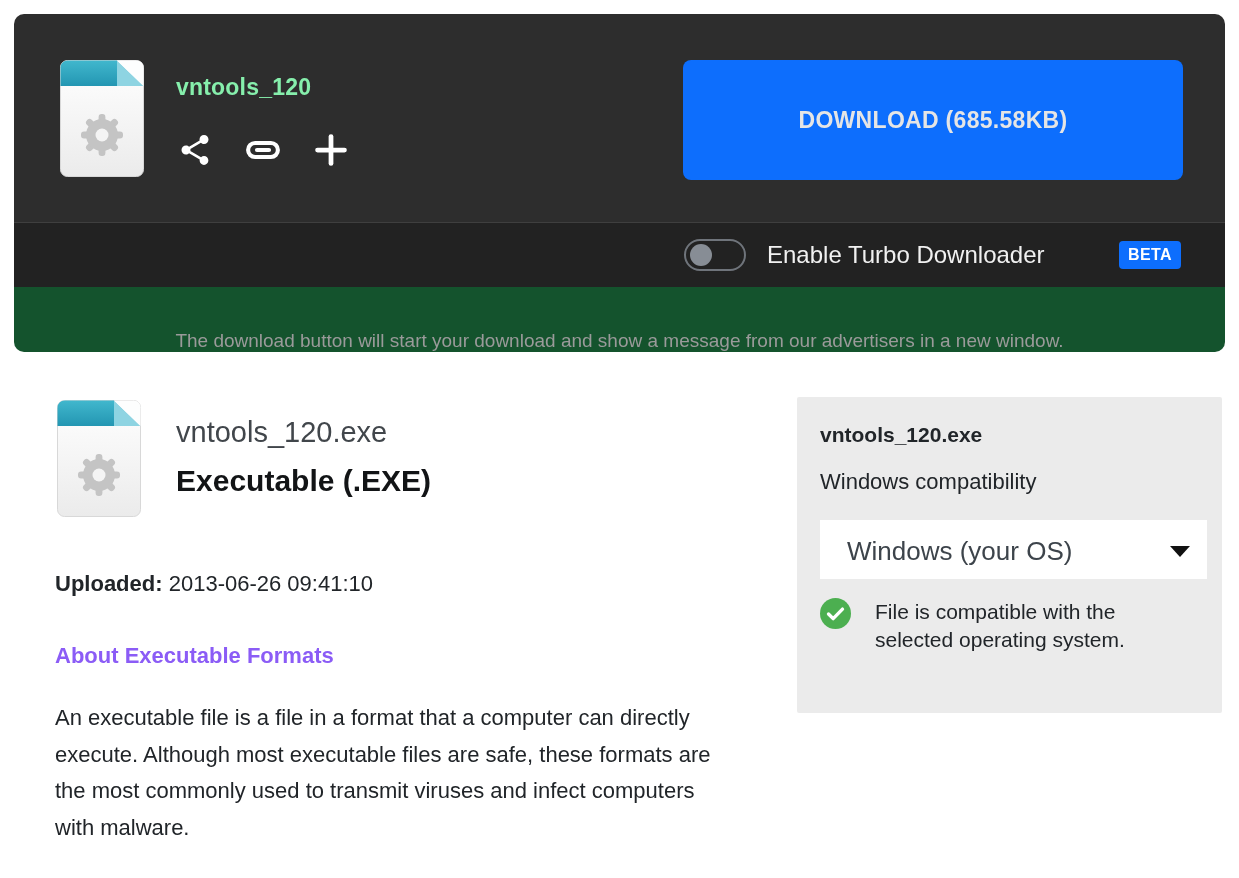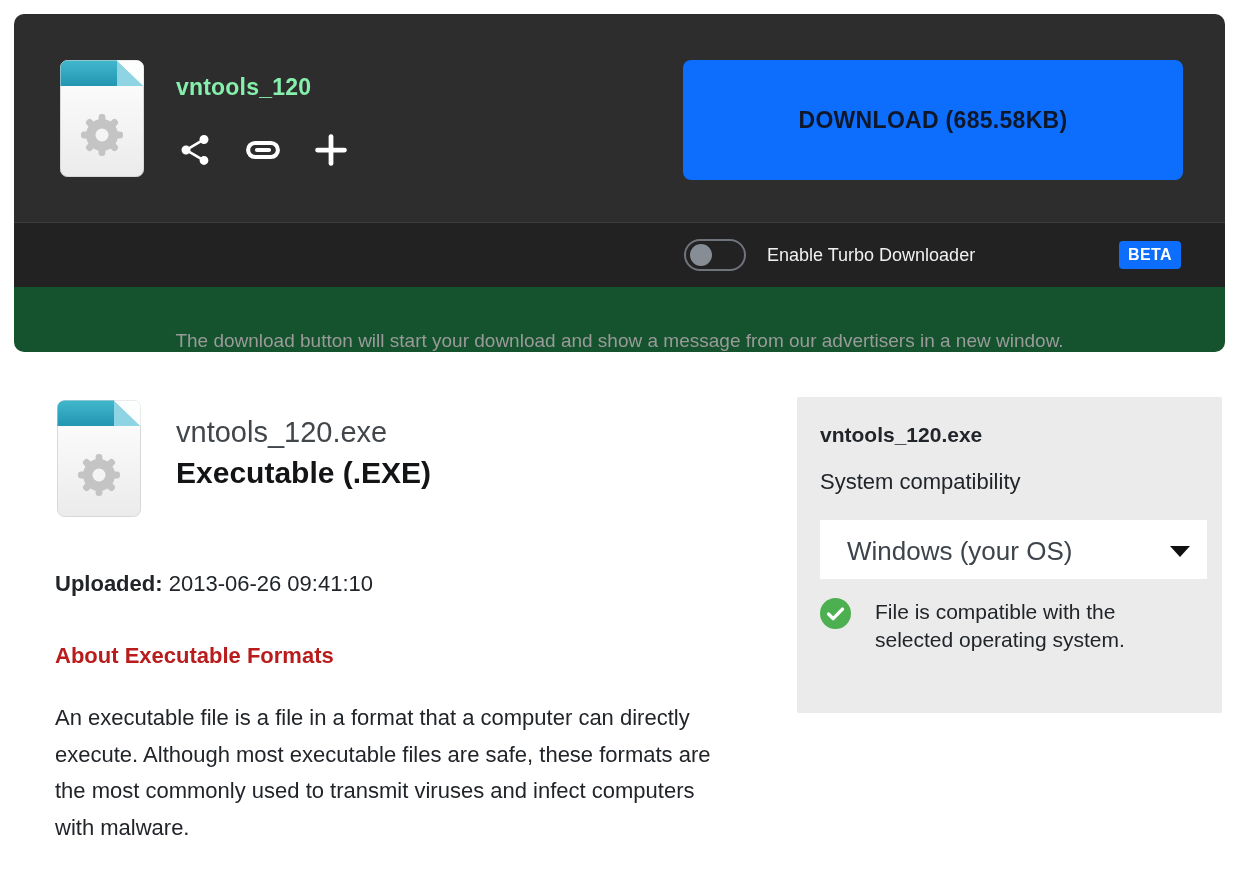--- a/index.html
+++ b/index.html
@@ -24,61 +24,61 @@
   .head-info { margin-left: 32px; padding-top: 14px; }
   .head-title {
     color: #86efac; font-size: 23px; font-weight: bold; letter-spacing: .2px;
   }
   .head-actions { display: flex; align-items: center; gap: 30px; margin-top: 30px; }
   .action-icon { width: 38px; height: 38px; display: inline-flex; align-items: center; justify-content: center; cursor: pointer; }
   .download-btn {
     margin-left: auto;
     width: 500px; height: 120px;
     background: #0d6efd; border: none; border-radius: 8px;
-    color: #0f172a; font-size: 23px; font-weight: bold; letter-spacing: .3px;
+    color: #e5e5e5; font-size: 23px; font-weight: bold; letter-spacing: .3px;
     font-family: "Liberation Sans", sans-serif;
     cursor: pointer;
   }
   .card-turbo {
     background: #222222;
     border-top: 1px solid #3f3f3f;
     height: 65px;
     display: flex; align-items: center;
     padding: 0 44px 0 670px;
   }
   .switch {
     width: 62px; height: 32px; border: 2px solid #6f747b; border-radius: 16px;
     display: flex; align-items: center; padding-left: 4px; cursor: pointer;
     flex: 0 0 auto;
   }
   .switch-knob { width: 22px; height: 22px; border-radius: 50%; background: #878d95; }
-  .turbo-label { color: #f1f1f1; font-size: 18px; margin-left: 21px; white-space: nowrap; }
+  .turbo-label { color: #f1f1f1; font-size: 24px; margin-left: 21px; white-space: nowrap; }
   .beta-badge {
     margin-left: auto;
     background: #0d6efd; color: #ffffff;
     font-size: 16px; font-weight: bold; letter-spacing: .4px;
     padding: 5px 9px; border-radius: 4px;
   }
   .card-notice {
     background: #14532d; height: 65px;
     display: flex; align-items: flex-end; justify-content: center;
   }
   .notice-text { color: #9a9a9a; font-size: 19px; }
   
   .main-left {
     position: absolute; left: 55px; top: 400px; width: 700px;
   }
   .file-head { display: flex; align-items: flex-start; }
   .file-head-text { margin-left: 33px; padding-top: 16px; }
   .file-name { color: #41464b; font-size: 29px; }
-  .file-format { color: #121416; font-size: 30px; font-weight: bold; margin-top: 7px; }
+  .file-format { color: #121416; font-size: 30px; font-weight: bold; margin-top: 15px; }
   .meta { margin-top: 45px; font-size: 22px; color: #212529; line-height: 36px; }
   .meta b { font-weight: bold; }
   .about-heading {
-    margin-top: 41px; font-size: 22px; font-weight: bold; color: #b91c1c;
+    margin-top: 41px; font-size: 22px; font-weight: bold; color: #8b5cf6;
   }
   .about-body {
     margin-top: 31px; width: 672px;
     font-size: 22px; line-height: 36.5px; color: #212529;
   }
   
   .sidebar {
     position: absolute; left: 797px; top: 397px; width: 425px; height: 316px;
     background: #ebebeb; border-radius: 2px;
     padding: 26px 20px 0 23px;
@@ -196,21 +196,21 @@
   <div class="meta">
     <div><b>Uploaded:</b> <span>2013-06-26 09:41:10</span></div>
   </div>
 
   <div class="about-heading">About Executable Formats</div>
   <div class="about-body">An executable file is a file in a format that a computer can directly execute. Although most executable files are safe, these formats are the most commonly used to transmit viruses and infect computers with malware.</div>
 </div>
 
 <div class="sidebar">
   <div class="sb-file">vntools_120.exe</div>
-  <div class="sb-heading">System compatibility</div>
+  <div class="sb-heading">Windows compatibility</div>
   <div class="os-select">
     <span class="os-select-value">Windows (your OS)</span>
     <span class="os-caret"></span>
   </div>
   <div class="compat">
     <span class="compat-icon">
       <svg width="31" height="31" viewBox="0 0 24 24">
         <circle cx="12" cy="12" r="12" fill="#4caf50"></circle>
         <polyline points="6.6,12.4 10.2,16 17.4,8.6" fill="none" stroke="#ffffff" stroke-width="2.6" stroke-linecap="round" stroke-linejoin="round"></polyline>
       </svg>

